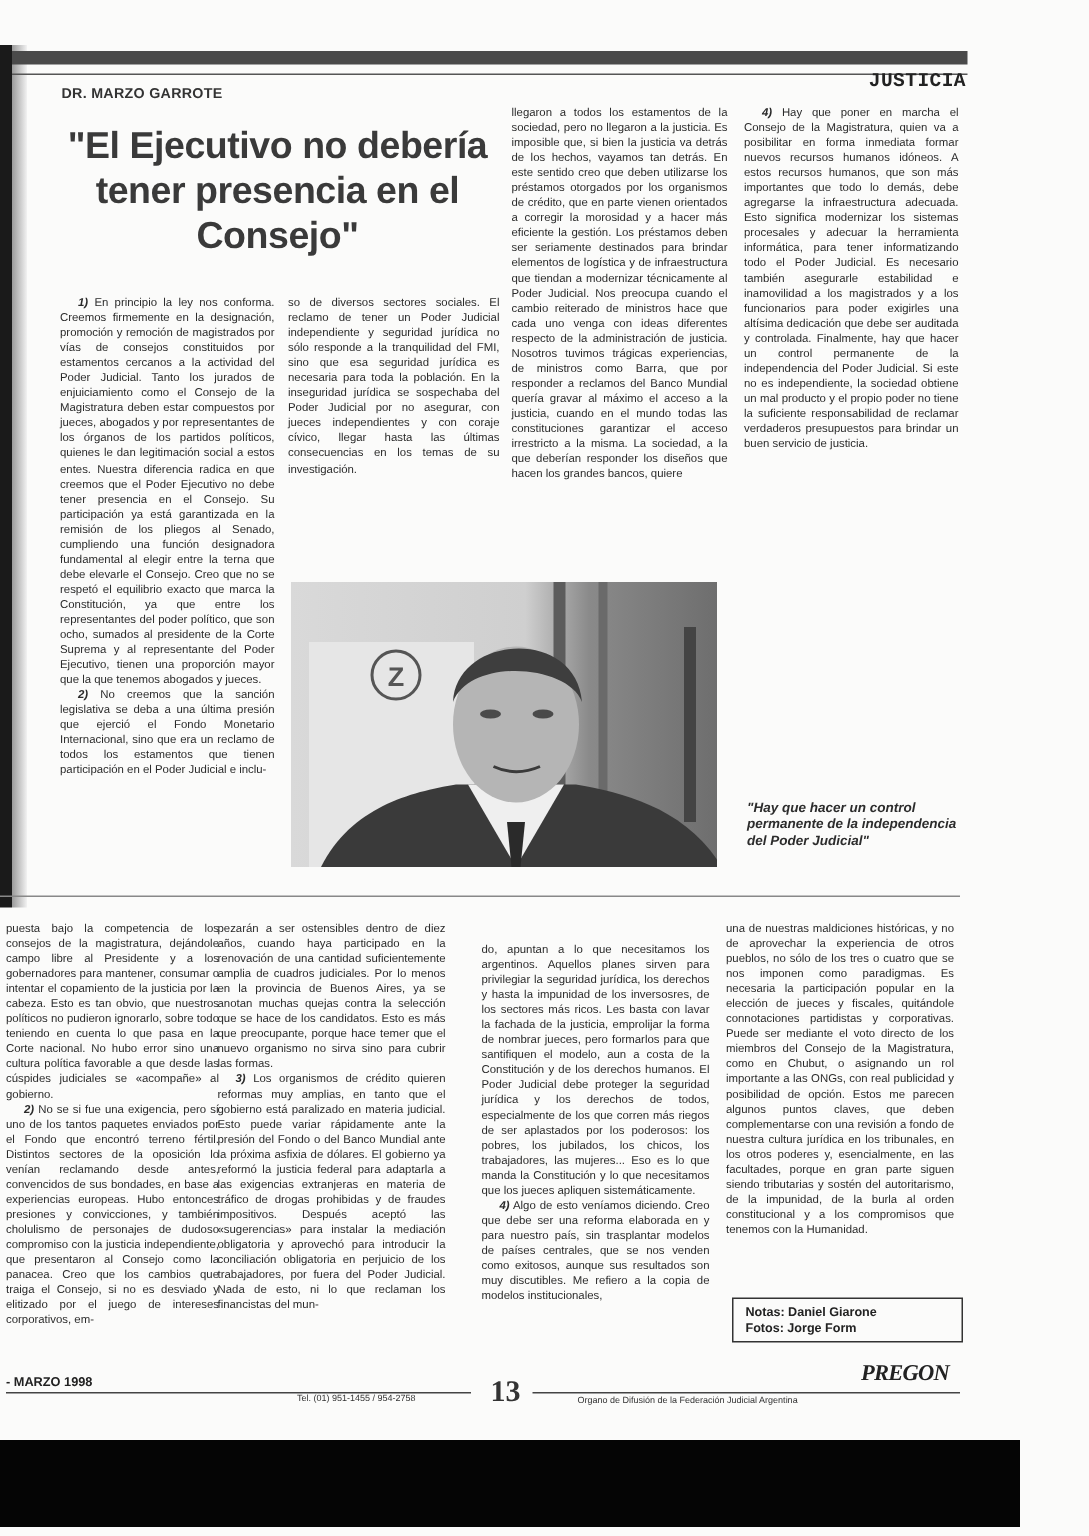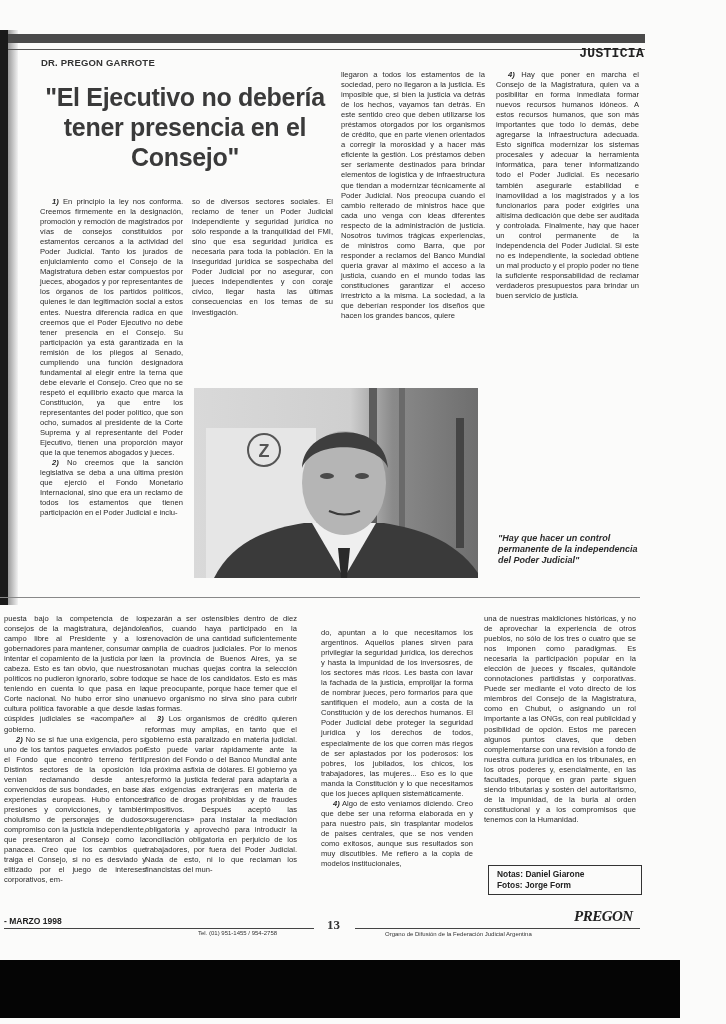--- a/index.html
+++ b/index.html
@@ -25,35 +25,35 @@
   .mid-rule { position:absolute; left:0; top:597px; width:640px; height:1px; background:#888; }
   #b1 { left:4px; top:614px; width:142px; }
   #b2 { left:145px; top:614px; width:152px; }
   #b3 { left:321px; top:628px; width:152px; }
   #b4 { left:484px; top:614px; width:152px; }
   .credits { position:absolute; left:488px; top:865px; width:144px; border:1.2px solid #333; padding:3px 0 3px 8px; font-size:8.4px; line-height:11px; font-weight:bold; color:#222; }
   .footer-date { position:absolute; left:4px; top:916px; font-size:8.5px; font-weight:bold; color:#222; }
   .footer-rule-l { position:absolute; left:4px; top:928px; width:310px; height:1px; background:#444; }
   .footer-rule-r { position:absolute; left:355px; top:928px; width:285px; height:1px; background:#444; }
   .footer-tel { position:absolute; left:198px; top:930px; font-size:6px; color:#333; }
-  .page-num { position:absolute; left:327px; top:917px; font-size:13px; font-weight:bold; color:#333; font-family:"Liberation Serif", serif; }
+  .page-num { position:absolute; left:327px; top:917px; font-size:20px; font-weight:bold; color:#333; font-family:"Liberation Serif", serif; }
   .footer-organ { position:absolute; left:385px; top:931px; font-size:6px; color:#333; }
   .logo { position:absolute; left:574px; top:908px; font-size:15px; font-weight:bold; font-style:italic; color:#222; font-family:"Liberation Serif", serif; letter-spacing:-0.5px; }
   .bottom-black { position:absolute; left:0; top:960px; width:680px; height:58px; background:#050505; }
 </style>
 </head>
 <body>
 
 <div class="left-edge"></div>
 <div class="left-edge-shadow"></div>
 <div class="top-band"></div>
 <div class="top-rule"></div>
 
 <div class="section">JUSTICIA</div>
-<div class="byline">DR. PREGON GARROTE</div>
+<div class="byline">DR. MARZO GARROTE</div>
 <div class="headline">"El Ejecutivo no debería tener presencia en el Consejo"</div>
 
 <div class="col" id="c1">
   <p><i class="num">1)</i><span> En principio la ley nos conforma. Creemos firmemente en la designación, promoción y remoción de magistrados por vías de consejos constituidos por estamentos cercanos a la actividad del Poder Judicial. Tanto los jurados de enjuiciamiento como el Consejo de la Magistratura deben estar compuestos por jueces, abogados y por representantes de los órganos de los partidos políticos, quienes le dan legitimación social a estos entes. Nuestra diferencia radica en que creemos que el Poder Ejecutivo no debe tener presencia en el Consejo. Su participación ya está garantizada en la remisión de los pliegos al Senado, cumpliendo una función designadora fundamental al elegir entre la terna que debe elevarle el Consejo. Creo que no se respetó el equilibrio exacto que marca la Constitución, ya que entre los representantes del poder político, que son ocho, sumados al presidente de la Corte Suprema y al representante del Poder Ejecutivo, tienen una proporción mayor que la que tenemos abogados y jueces.</span></p>
   <p><i class="num">2)</i><span> No creemos que la sanción legislativa se deba a una última presión que ejerció el Fondo Monetario Internacional, sino que era un reclamo de todos los estamentos que tienen participación en el Poder Judicial e inclu-</span></p>
 </div>
 
 <div class="col" id="c2">
   <p class="first">so de diversos sectores sociales. El reclamo de tener un Poder Judicial independiente y seguridad jurídica no sólo responde a la tranquilidad del FMI, sino que esa seguridad jurídica es necesaria para toda la población. En la inseguridad jurídica se sospechaba del Poder Judicial por no asegurar, con jueces independientes y con coraje cívico, llegar hasta las últimas consecuencias en los temas de su investigación.</p>
 </div>

